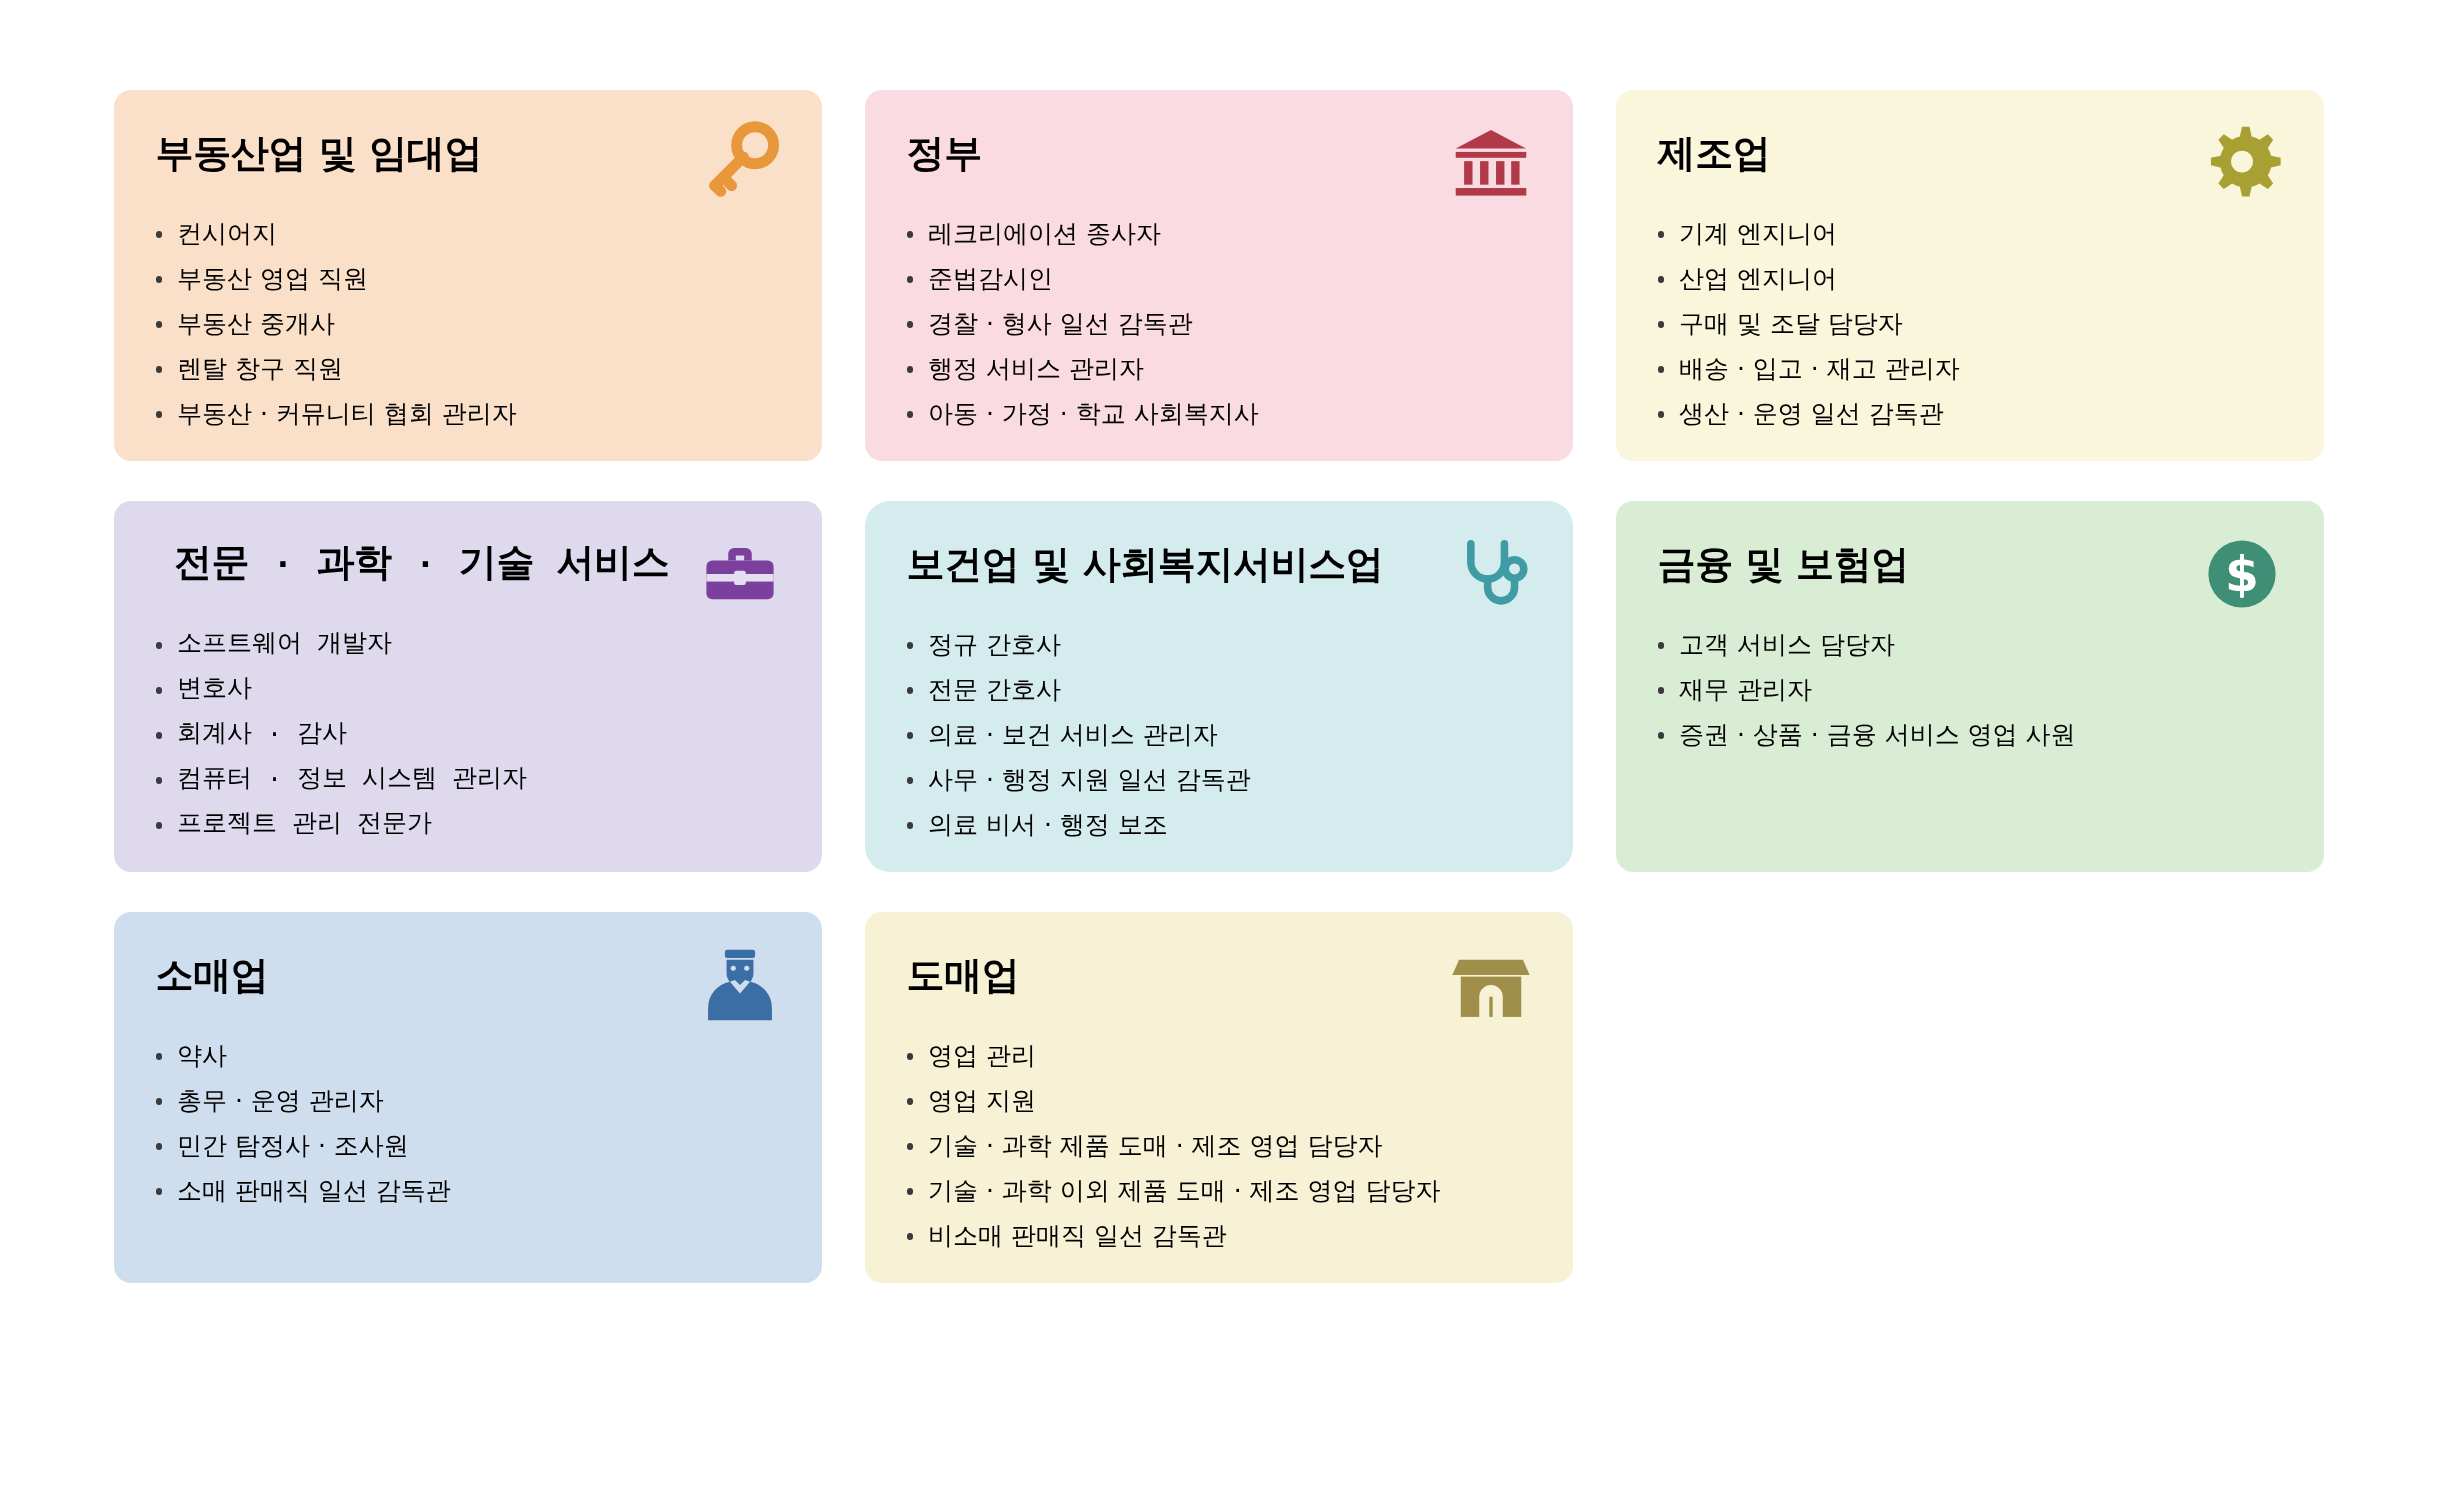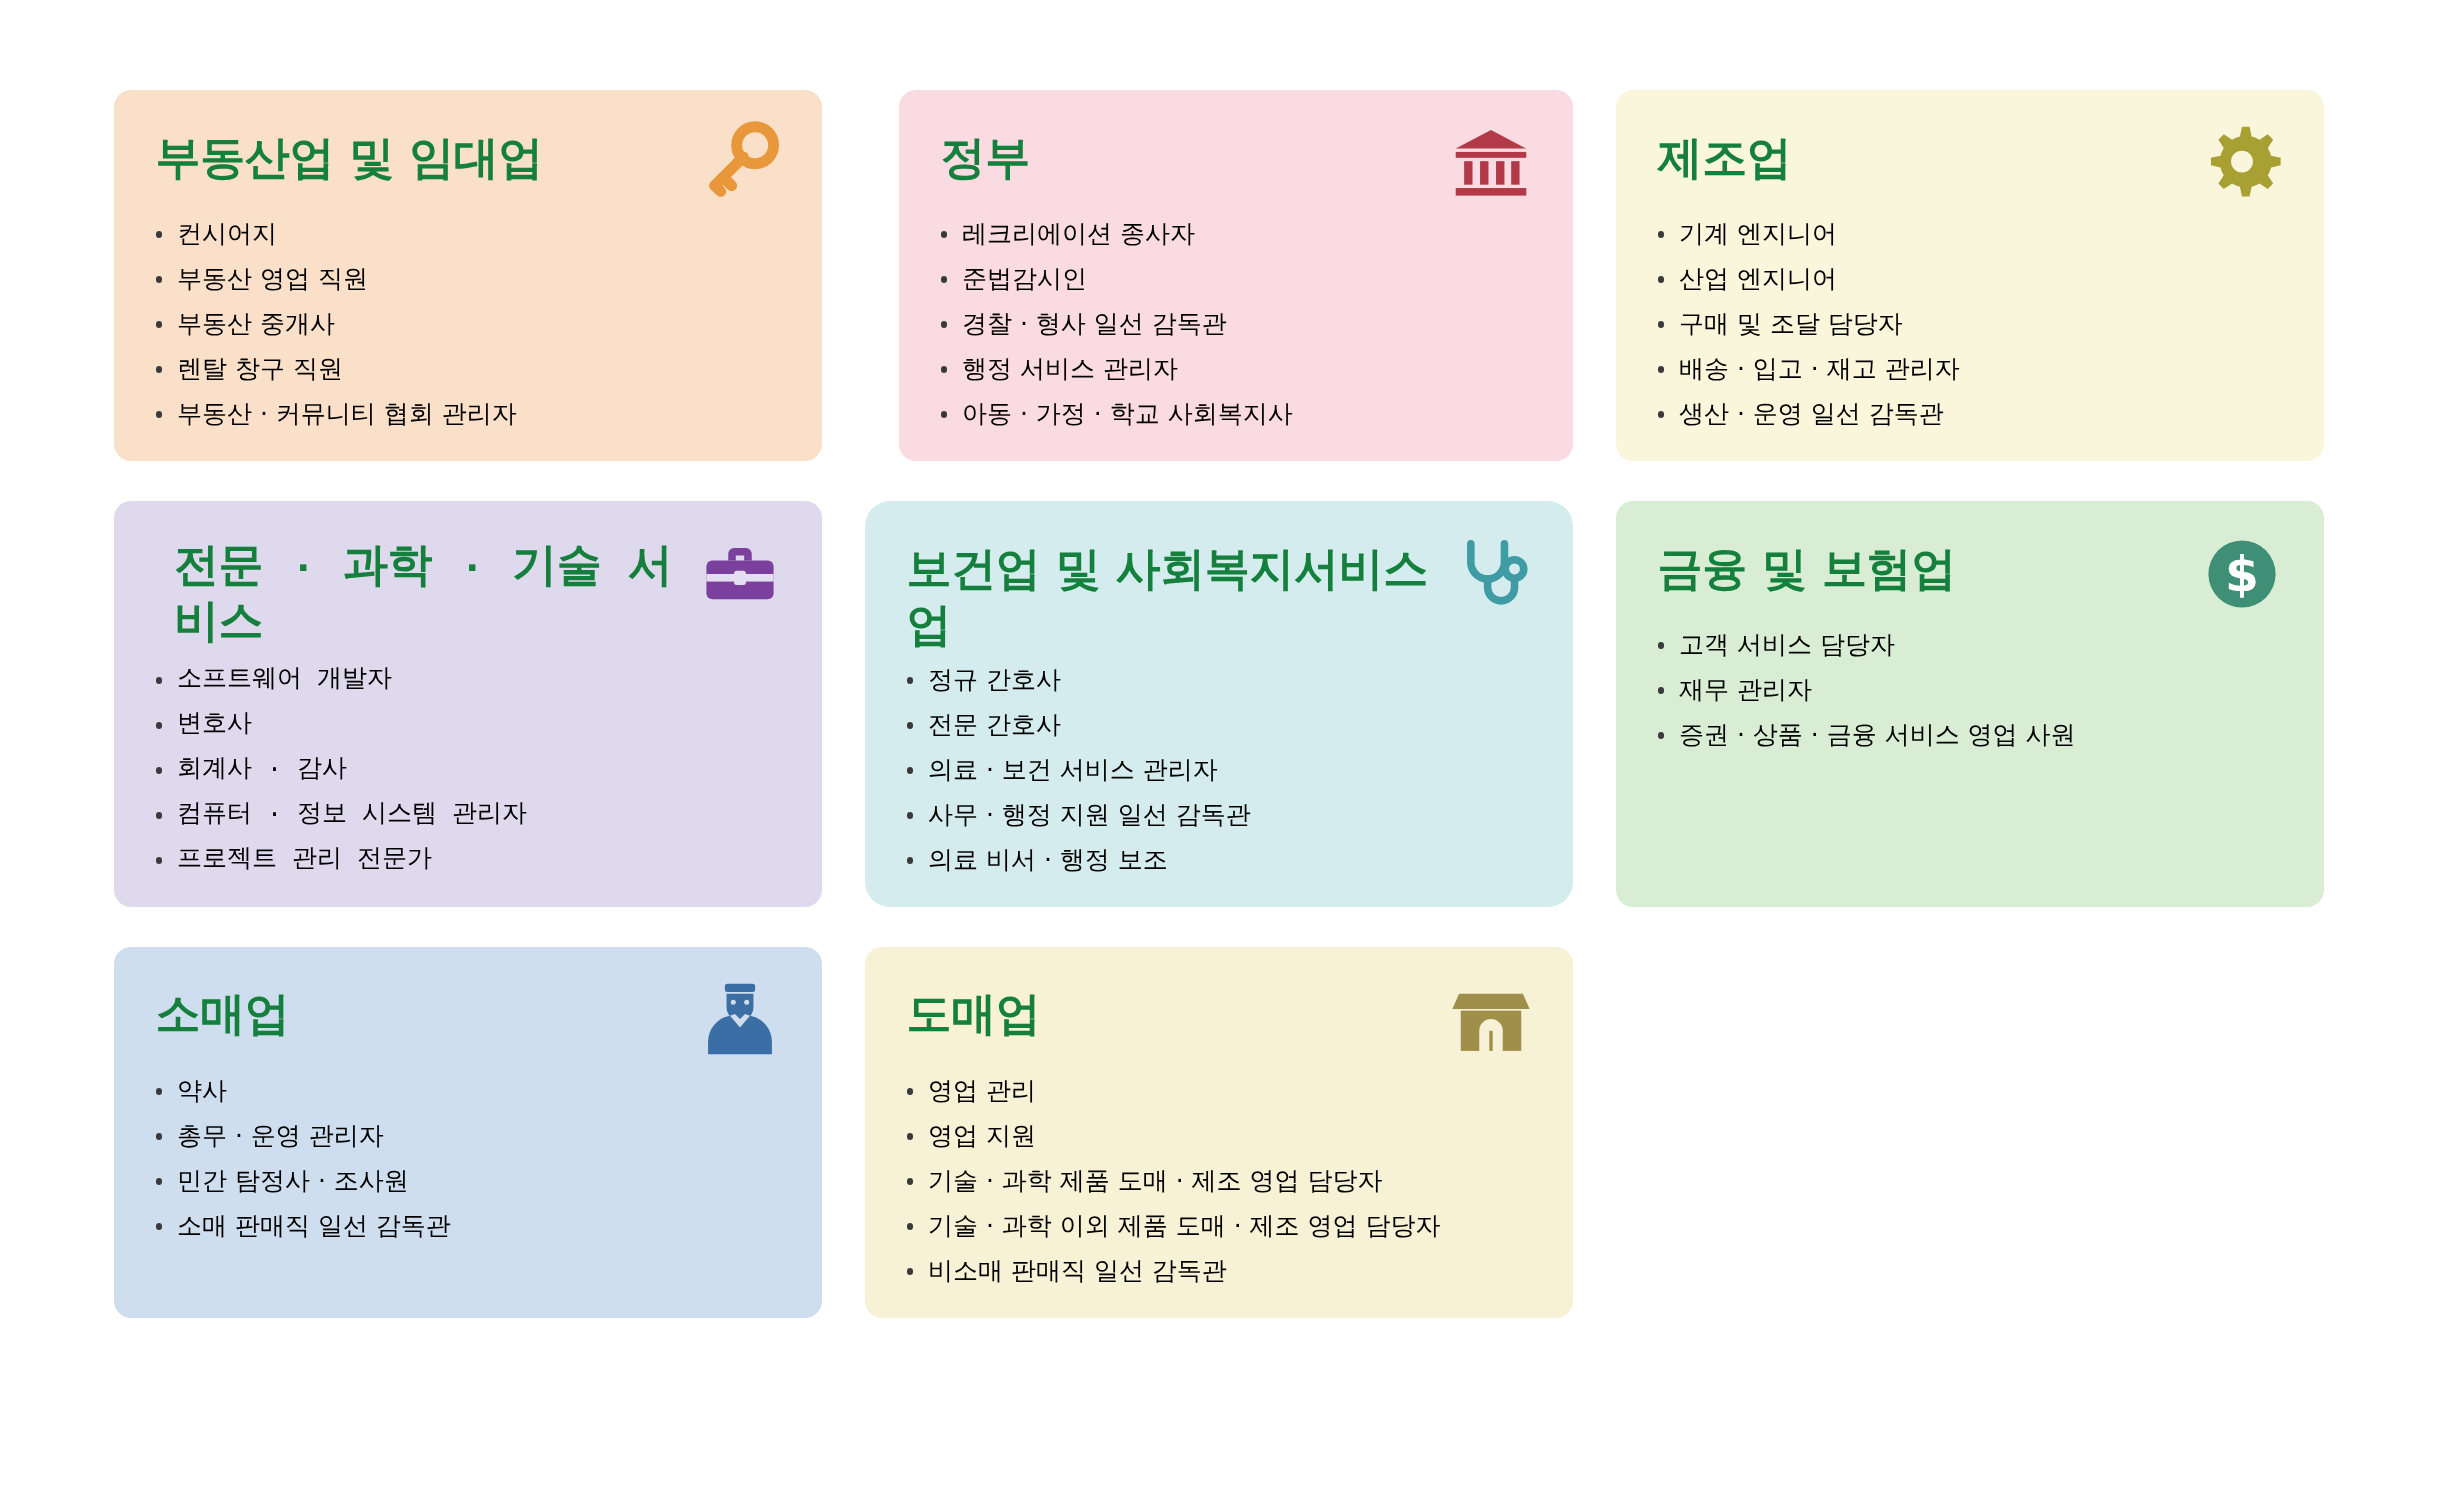--- a/index.html
+++ b/index.html
@@ -33,23 +33,23 @@
     position: relative;
     min-height: 305px;
   }
   .card-head {
     display: flex;
     align-items: flex-start;
     justify-content: space-between;
     min-height: 84px;
   }
   .card-title {
-    font-size: 45px;
+    font-size: 38px;
     font-weight: bold;
-    color: #15803d;
+    color: #000000;
     letter-spacing: -0.4px;
     line-height: 1.25;
     padding-top: 7.6px;
     padding-left: 4.6px;
     flex: 1;
   }
   .card-title.centered {
     text-align: left;
     padding-left: 23px;
   }
@@ -110,21 +110,21 @@
           </div>
         </div>
         <ul class="items">
           <li>컨시어지</li>
           <li>부동산 영업 직원</li>
           <li>부동산 중개사</li>
           <li>렌탈 창구 직원</li>
           <li>부동산 · 커뮤니티 협회 관리자</li>
         </ul>
       </div>
-      <div class="card" style="background: rgb(250, 219, 226); margin-left: 34px;">
+      <div class="card" style="background: rgb(250, 219, 226);">
         <div class="card-head">
           <div class="card-title">정부</div>
           <div class="icon-slot">
             <svg width="84" height="84" viewBox="0 0 100 100">
         <path d="M50 12 L92 34 L8 34 Z" fill="#b23a48"></path>
         <rect x="8" y="38" width="84" height="7" fill="#b23a48"></rect>
         <rect x="18" y="49" width="10" height="28" fill="#b23a48"></rect>
         <rect x="37" y="49" width="10" height="28" fill="#b23a48"></rect>
         <rect x="56" y="49" width="10" height="28" fill="#b23a48"></rect>
         <rect x="74" y="49" width="10" height="28" fill="#b23a48"></rect>

